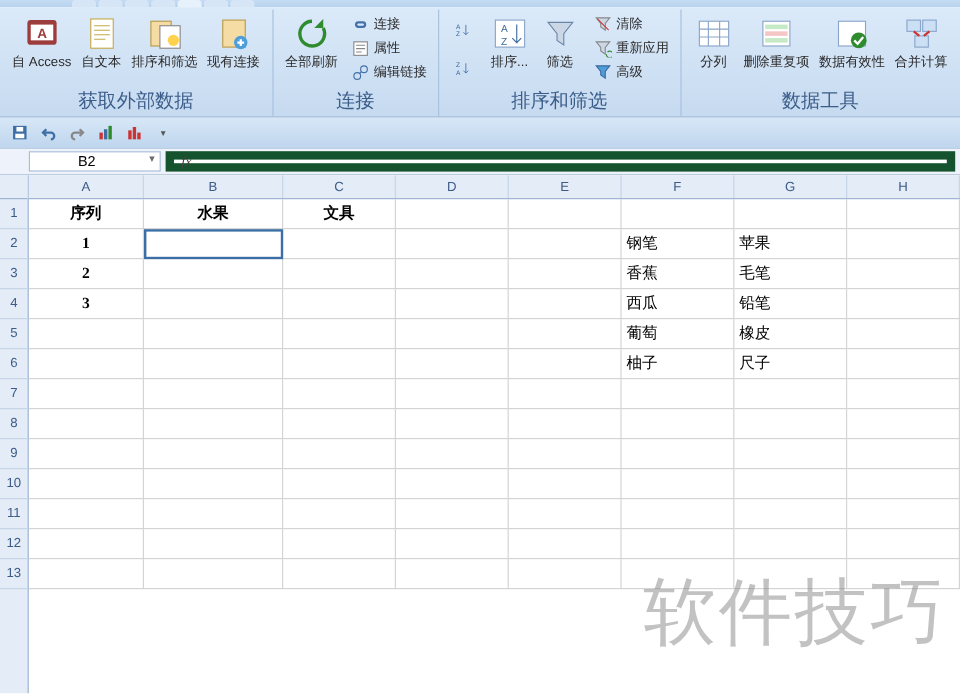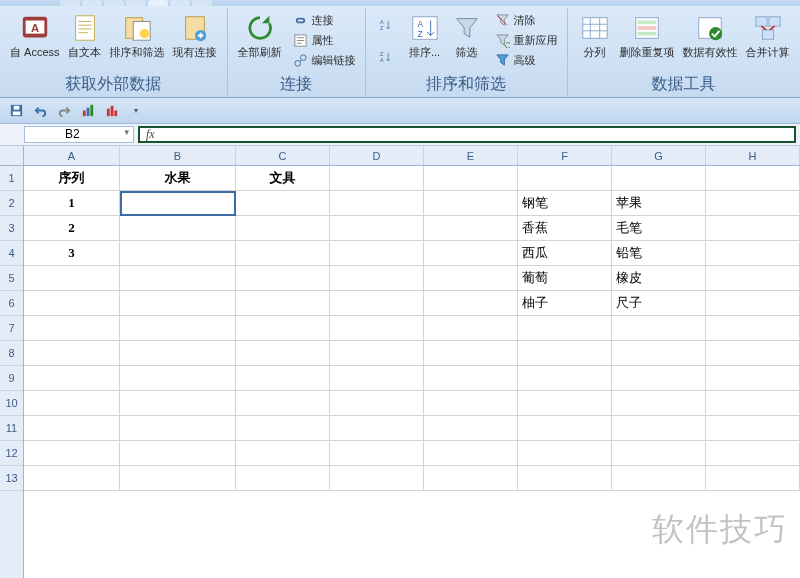--- a/index.html
+++ b/index.html
@@ -106,21 +106,21 @@
 }
 .namebox::after {
   content:"▾";
   position:absolute; right:4px; color:#6c6c6c; font-size:9px;
 }
 .fxbox {
   flex:1;
   display:flex;
   align-items:center;
   background:#fff;
-  border:2px solid #14532d;
+  border:7px solid #14532d;
   margin:2px 4px 2px 4px;
   position:relative;
 }
 .fx-icon{
   position:absolute;left:6px;font-style:italic;font-family:"Times New Roman",serif;
   color:#444;font-size:12px;
 }
 
 .sheet-wrap {
   display:flex;
@@ -182,21 +182,21 @@
 .cH{width:94px;}
 
 .dd-cell{
   position:relative;
   border:2px solid #3a6ea5 !important;
 }
 
 .wm {
   position:absolute;
   right:12px; bottom:26px;
-  font-size:32px;
+  font-size:61px;
   color:#7a7a7a;
   opacity:.45;
   font-family:"Microsoft YaHei";
   pointer-events:none;
   letter-spacing:2px;
 }
 </style>
 </head>
 <body>
 

